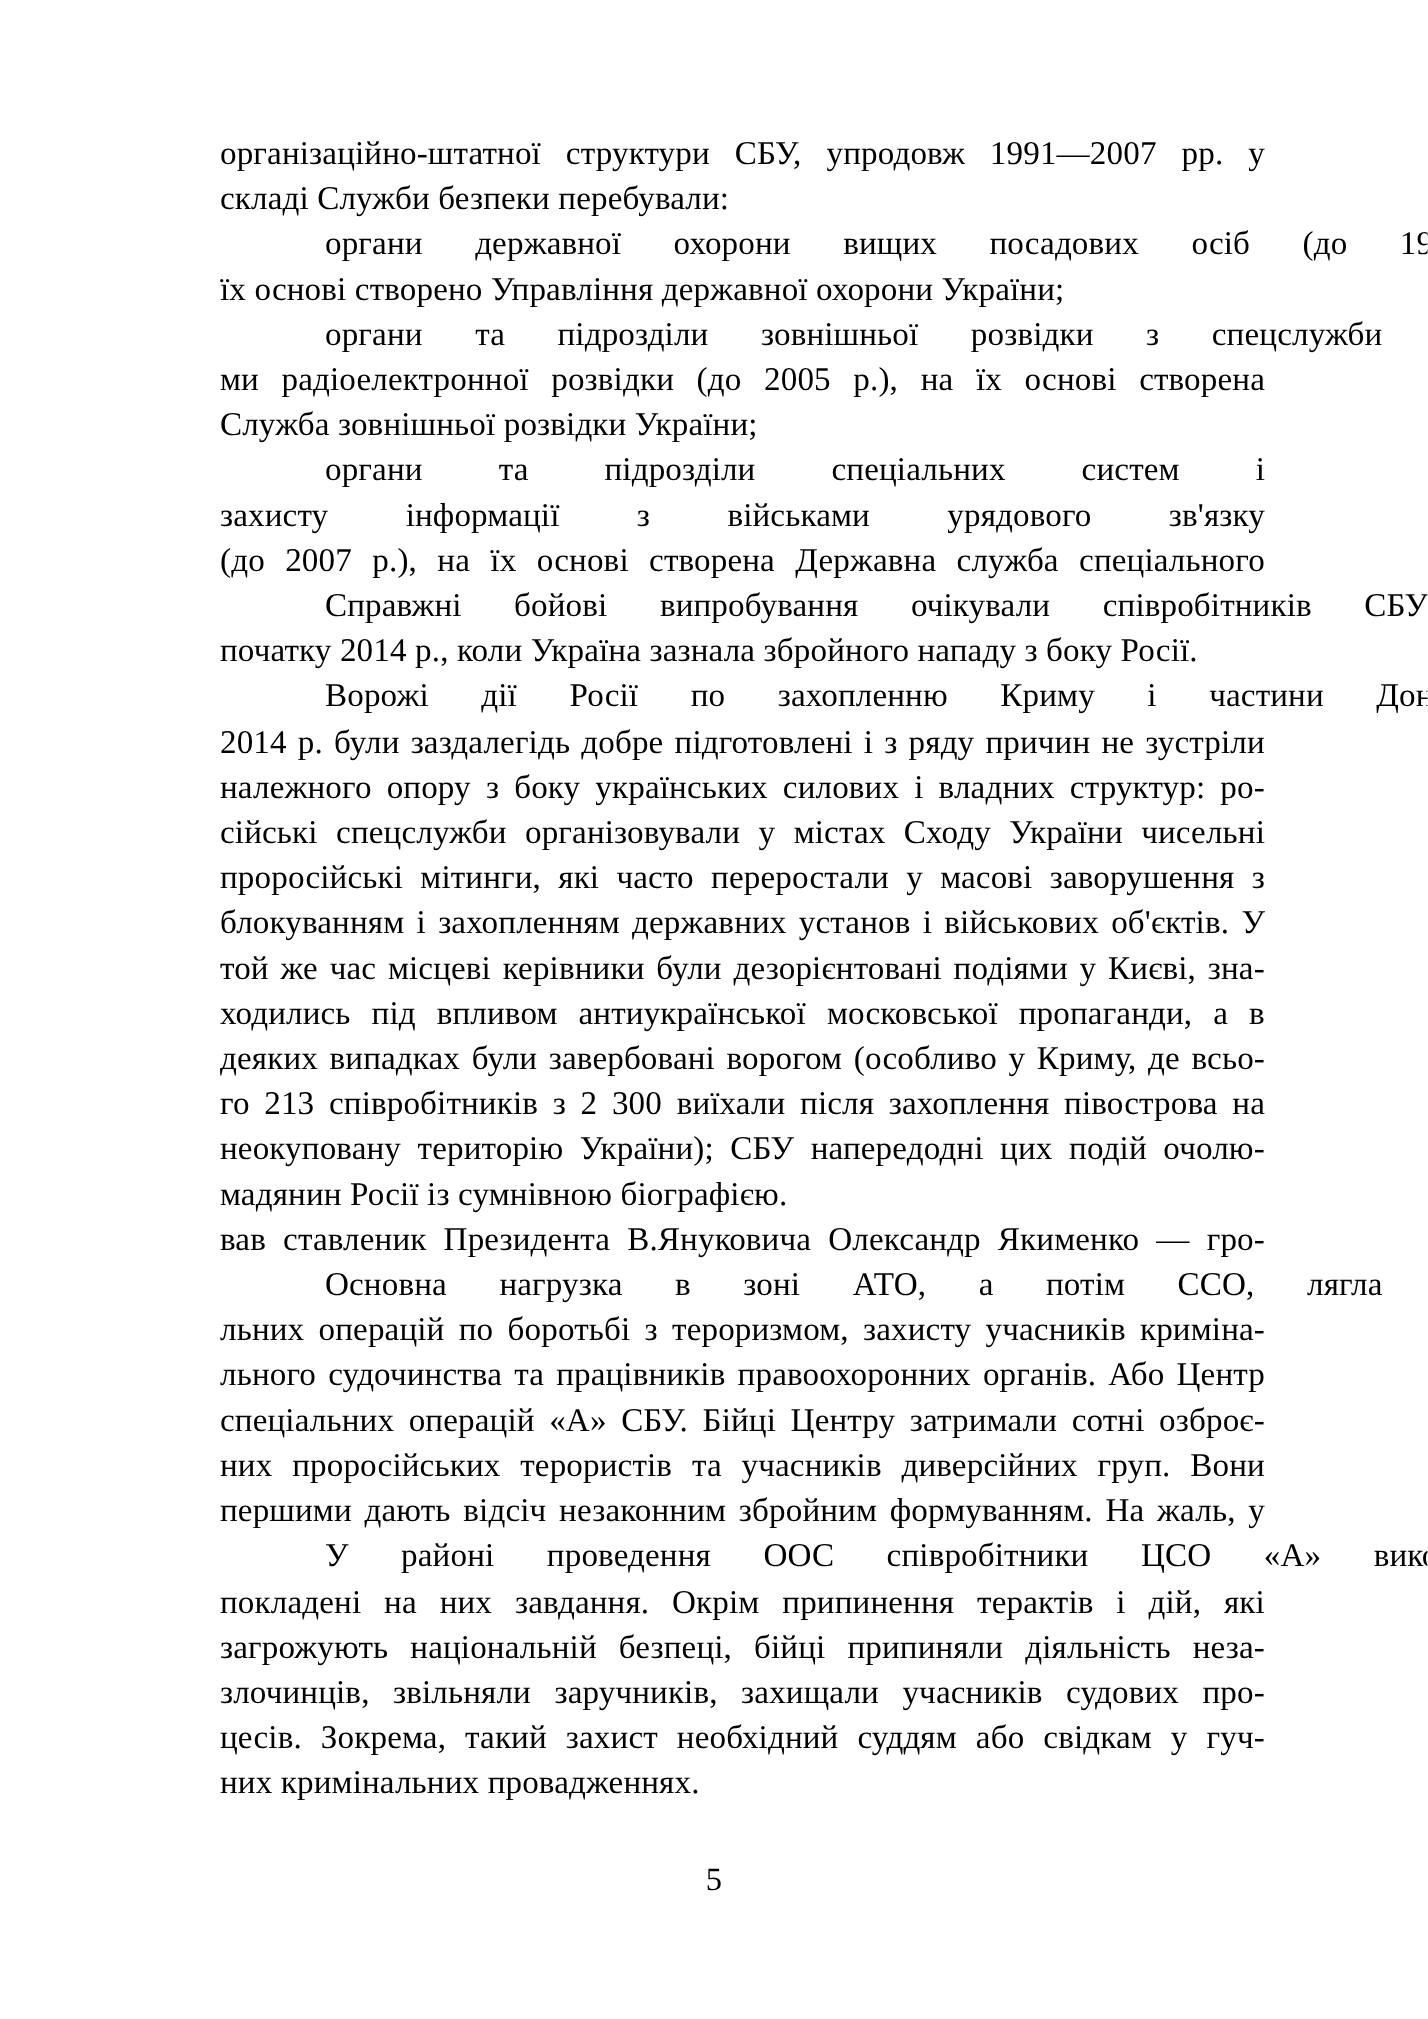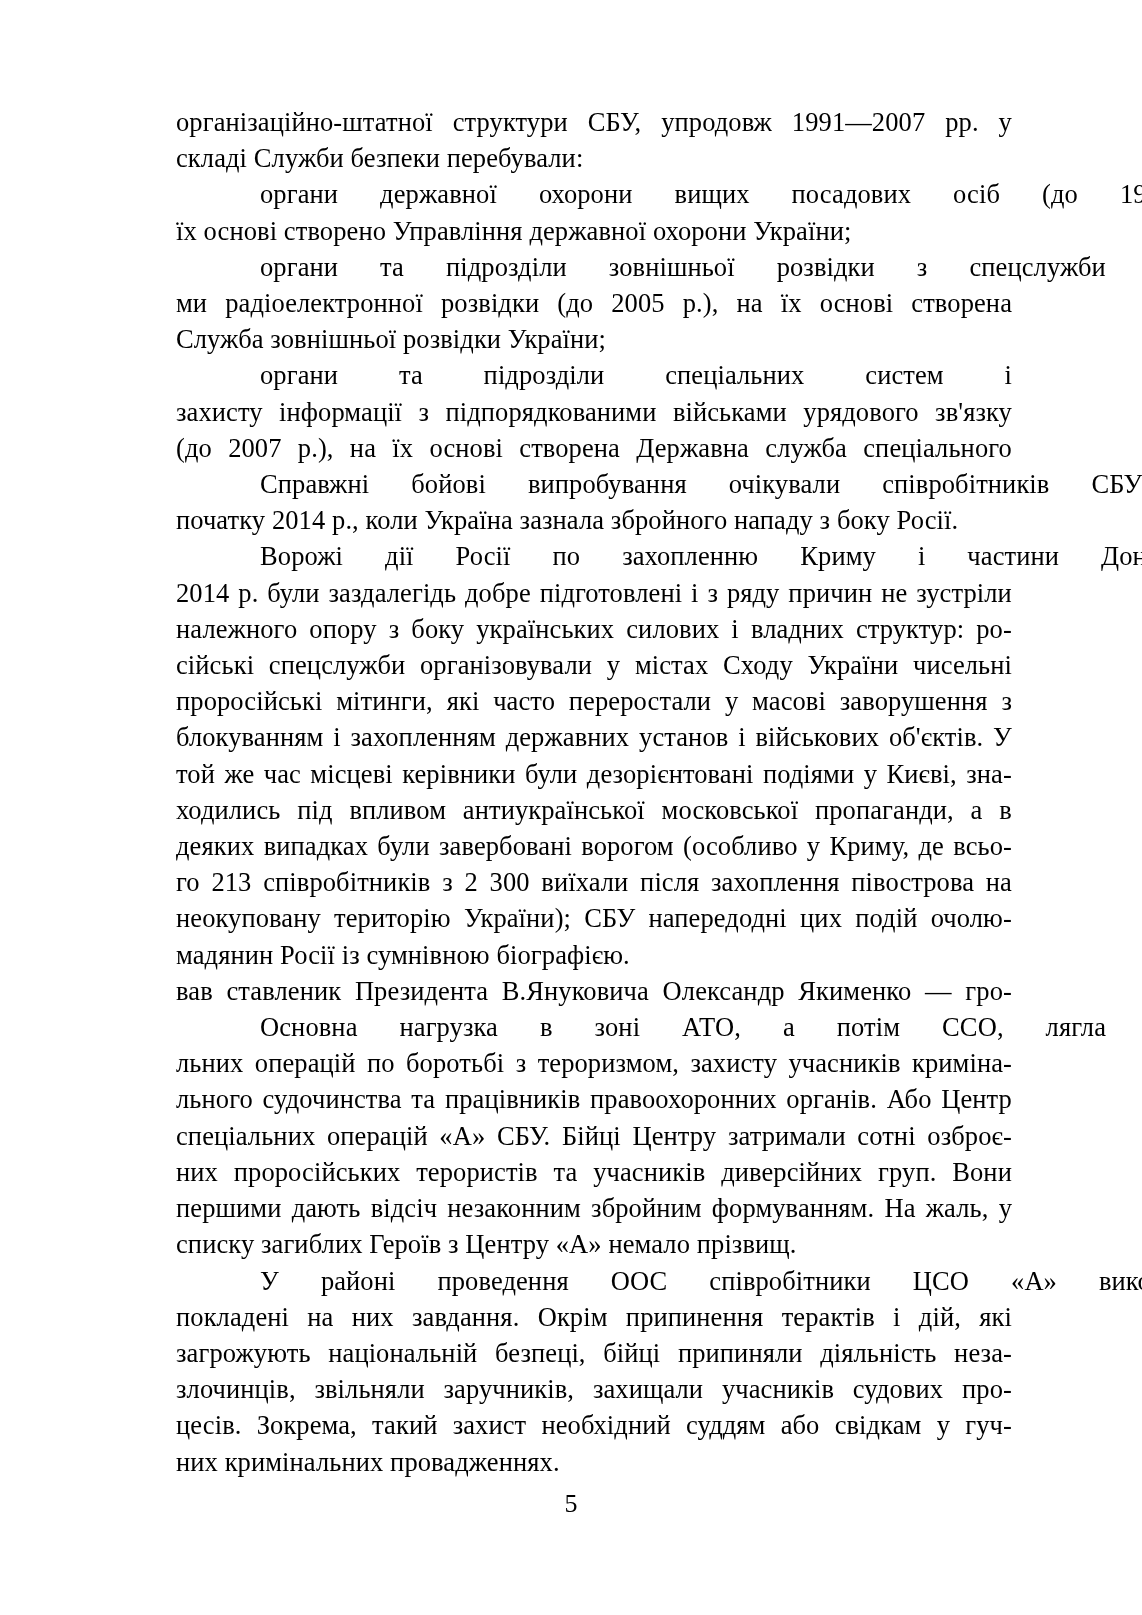--- a/index.html
+++ b/index.html
@@ -142,21 +142,20 @@
           <span class="w">та</span>
           <span class="w">підрозділи</span>
           <span class="w">спеціальних</span>
           <span class="w">систем</span>
           <span class="w">і</span>
         </div>
         <div class="line justify">
           <span class="w">захисту</span>
           <span class="w">інформації</span>
           <span class="w">з</span>
-          <span class="w">підпорядкованими</span>
           <span class="w">військами</span>
           <span class="w">урядового</span>
           <span class="w">зв'язку</span>
         </div>
         <div class="line justify">
           <span class="w">(до</span>
           <span class="w">2007</span>
           <span class="w">р.),</span>
           <span class="w">на</span>
           <span class="w">їх</span>
@@ -379,21 +378,20 @@
           <span class="w">першими</span>
           <span class="w">дають</span>
           <span class="w">відсіч</span>
           <span class="w">незаконним</span>
           <span class="w">збройним</span>
           <span class="w">формуванням.</span>
           <span class="w">На</span>
           <span class="w">жаль,</span>
           <span class="w">у</span>
         </div>
-        <div class="line flush">списку загиблих Героїв з Центру «А» немало прізвищ.</div>
       </div>
       <div class="para">
         <div class="line justify indent">
           <span class="w">У</span>
           <span class="w">районі</span>
           <span class="w">проведення</span>
           <span class="w">ООС</span>
           <span class="w">співробітники</span>
           <span class="w">ЦСО</span>
           <span class="w">«А»</span>

